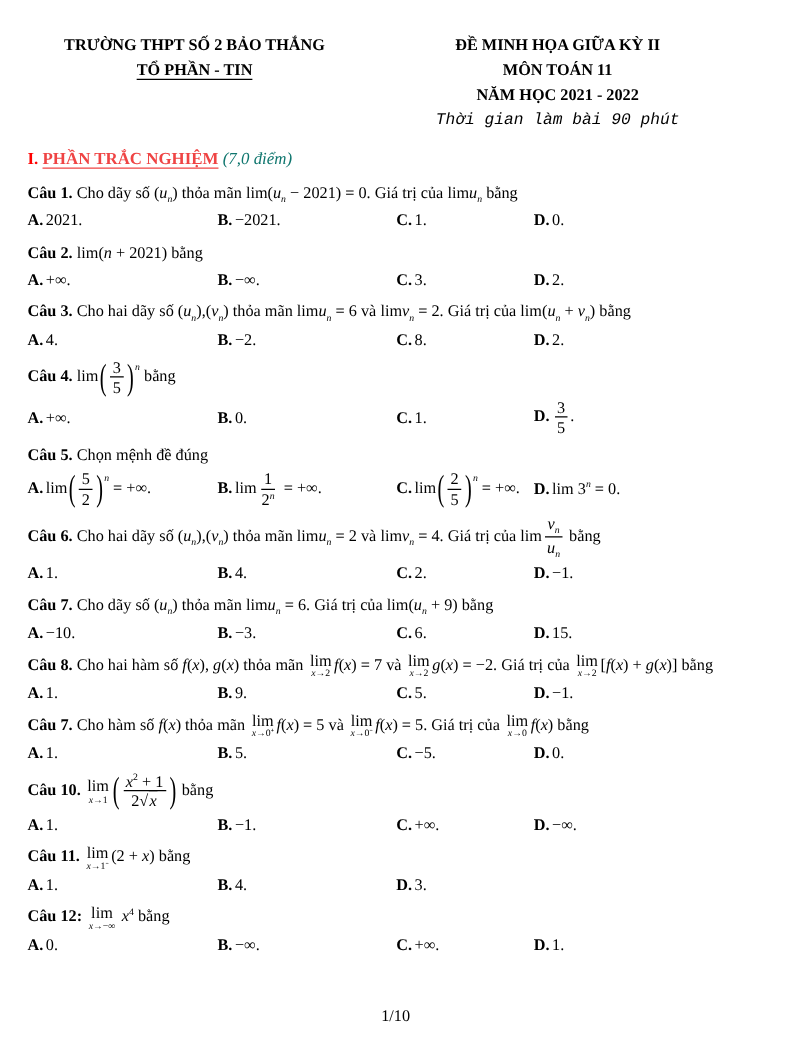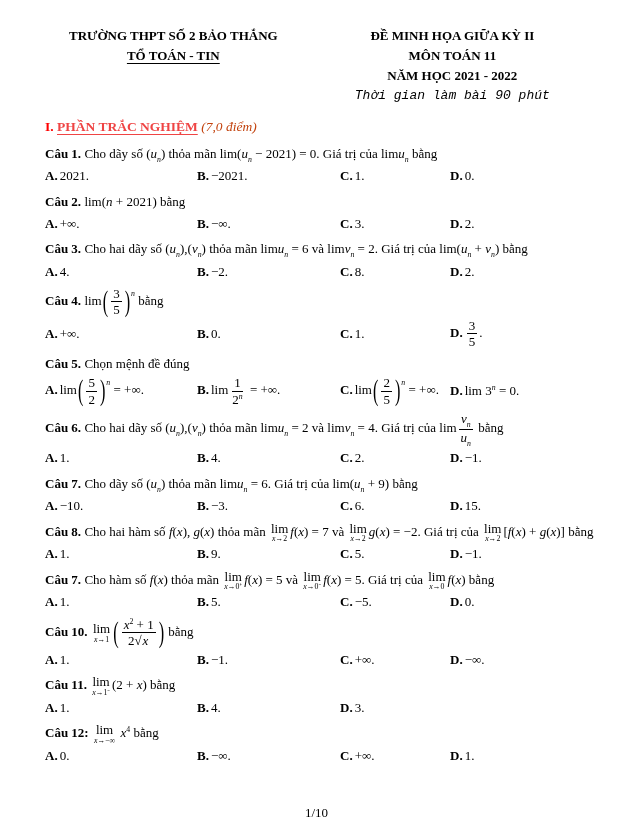--- a/index.html
+++ b/index.html
@@ -1,34 +1,34 @@
 <!DOCTYPE html>
 <html><head>
 <meta charset="utf-8">
 <style>
   html,body { margin:0; padding:0; background:#ffffff; }
   .page {
     width:633px; height:833px; box-sizing:border-box;
-    padding:26px 30px 14px 45px;
+    padding:26px 30px 14px 22px;
     background:#fff; color:#000; position:relative; overflow:hidden;
     font-family:"Liberation Serif", serif;
     font-size:13px;
   }
   b { font-weight:bold; }
   
   .doc-header { display:flex; }
   .h-left  { width:46%; text-align:center; font-weight:bold; line-height:1.55; }
   .h-right { width:54%; text-align:center; font-weight:bold; line-height:1.55; }
   .h-underline { text-decoration:underline; text-underline-offset:3px; }
   .h-time { font-weight:normal; font-style:italic;font-family:Liberation Mono, monospace; }
   
   .sec { margin:12px 0 8px; font-size:13.5px; }
   .sec-num   { color:#ff0000; font-weight:bold; }
   .sec-title { color:#ef4444; font-weight:bold; text-decoration:underline; text-underline-offset:3px; }
-  .sec-pts   { color:#c2410c; font-style:italic; }
+  .sec-pts   { color:#0f766e; font-style:italic; }
   
   .q-stem  { line-height:1.7; margin:2px 0 0; }
   .ans-row { display:grid; grid-template-columns:152px 143px 110px 1fr;
              line-height:1.7; margin:0 0 3px; align-items:center; }
   .ans-label { margin-right:2px; }
   
   .mi { font-style:italic; }
   sub { font-size:0.6em; }
   sup { font-size:0.6em; }
   .frac { display:inline-flex; flex-direction:column; align-items:center;
@@ -48,21 +48,21 @@
   .footer { position:absolute; bottom:12px; left:0; right:0; text-align:center; }
 </style>
 </head>
 <body>
 
 <div class="page">
 
   <div class="doc-header">
     <div class="h-left">
       <div>TRƯỜNG THPT SỐ 2 BẢO THẮNG</div>
-      <div><span class="h-underline">TỔ TOÁN - TIN</span></div>
+      <div><span class="h-underline">TỔ PHẦN - TIN</span></div>
     </div>
     <div class="h-right">
       <div>ĐỀ MINH HỌA GIỮA KỲ II</div>
       <div>MÔN TOÁN 11</div>
       <div>NĂM HỌC 2021 - 2022</div>
       <div class="h-time">Thời gian làm bài 90 phút</div>
     </div>
   </div>
 
   <div class="sec">

